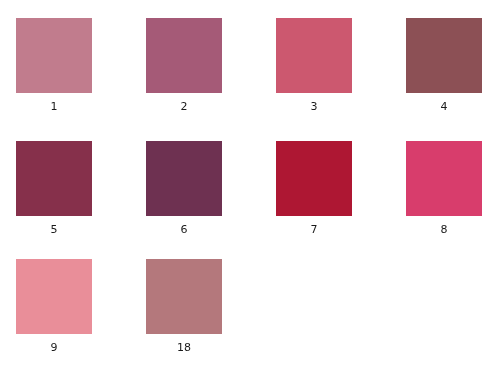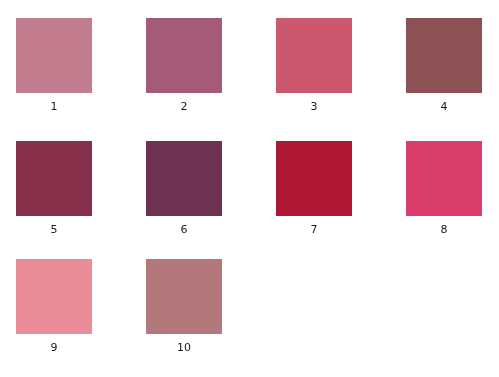--- a/index.html
+++ b/index.html
@@ -106,16 +106,16 @@
     <div class="swatch-label" style="color: rgb(26, 26, 26);">8</div>
   </div>
 
   <div class="swatch-cell col-0 row-2">
     <div class="swatch-chip" style="background-color: rgb(233, 142, 153);"></div>
     <div class="swatch-label" style="color: rgb(26, 26, 26);">9</div>
   </div>
 
   <div class="swatch-cell col-1 row-2">
     <div class="swatch-chip" style="background-color: rgb(180, 120, 124);"></div>
-    <div class="swatch-label" style="color: rgb(26, 26, 26);">10</div>
+    <div class="swatch-label" style="color: rgb(26, 26, 26);">18</div>
   </div>
 
 </div>
 
 </body></html>

